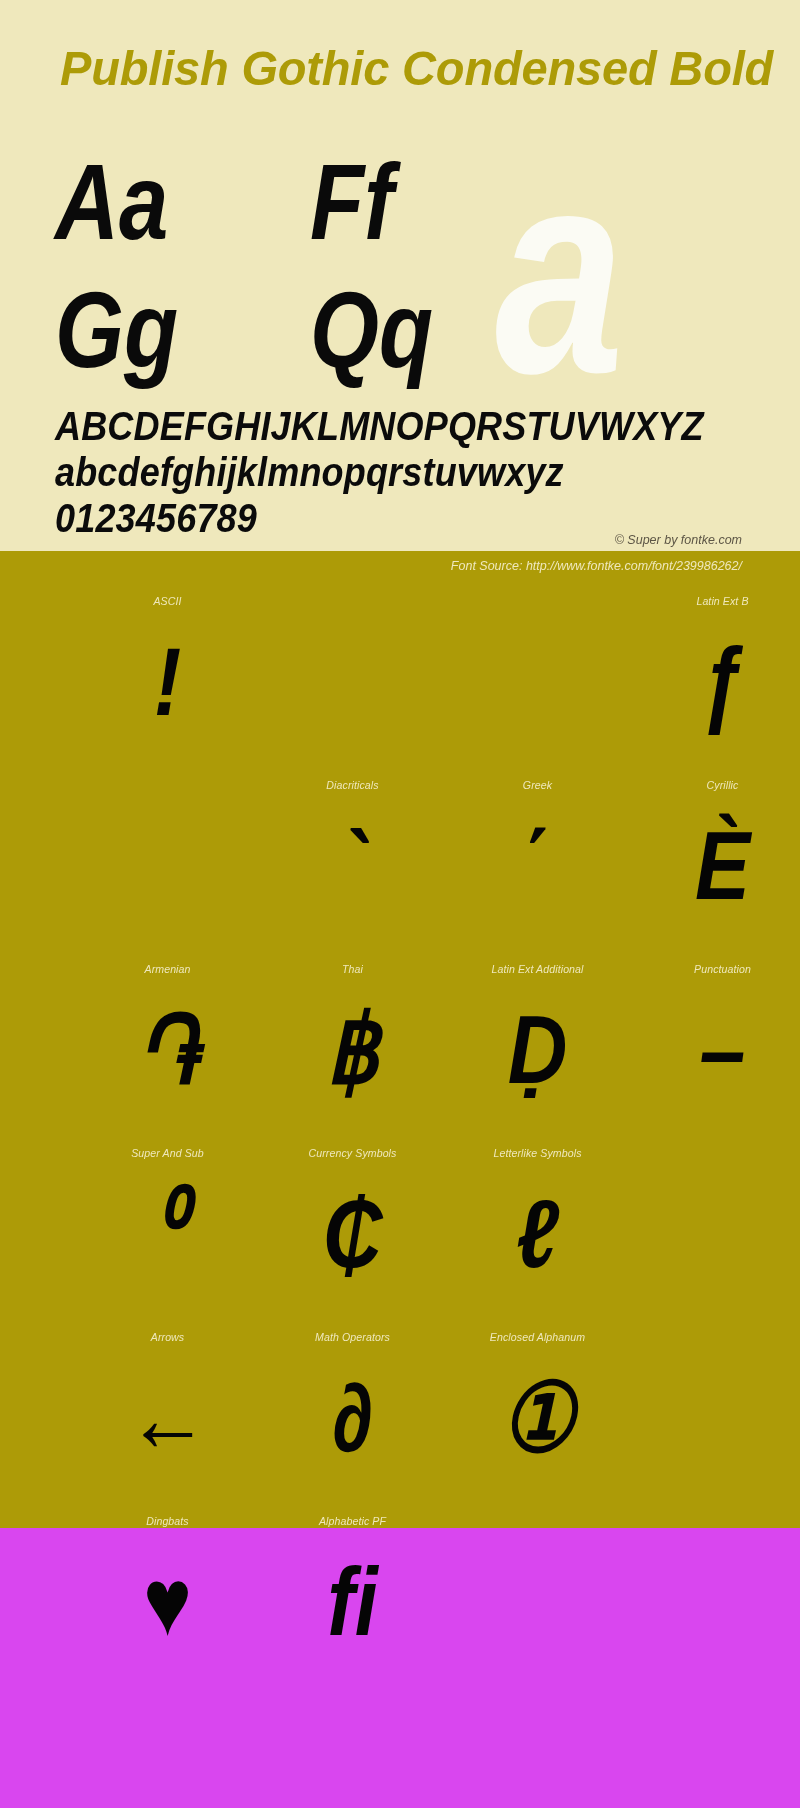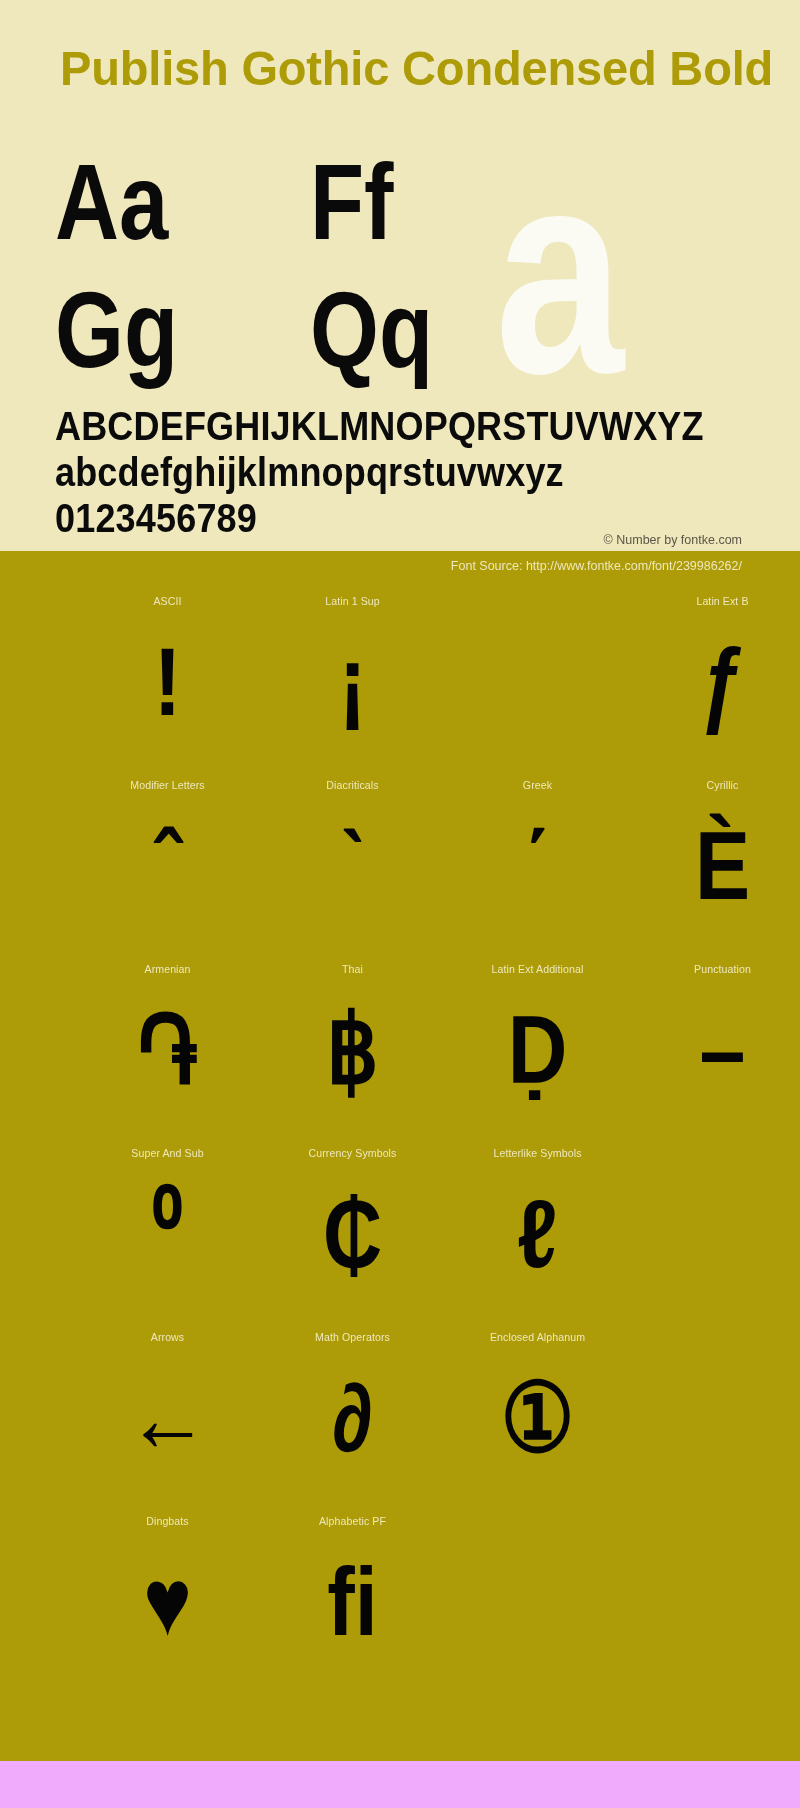--- a/index.html
+++ b/index.html
@@ -9,21 +9,22 @@
   }
   body {
     font-family: "Liberation Sans", sans-serif;
     -webkit-font-smoothing: antialiased;
   }
   #page {
     position: relative;
     width: 800px;
     height: 1808px;
     overflow: hidden;
-    background: #f0abfc;
+    background: #d946ef;
+    font-style: italic;
   }
 
   
   #specimen-panel {
     position: absolute;
     left: 0; top: 0;
     width: 800px;
     height: 634px;
     background: #EFE8BC;
     box-sizing: border-box;
@@ -97,21 +98,21 @@
     color: #5c5545;
     white-space: nowrap;
   }
 
   
   #glyph-panel {
     position: absolute;
     left: 0;
     top: 551px;
     width: 800px;
-    height: 1210px;
+    height: 977px;
     background: #AD9B07;
   }
 
   #font-source {
     position: absolute;
     right: 58px;
     top: 8px;
     font-family: "Liberation Sans", sans-serif;
     font-size: 12.5px;
     color: #EFE8BC;
@@ -189,46 +190,38 @@
       <div class="big-cell bc-aa">Aa</div>
       <div class="big-cell bc-ff">Ff</div>
       <div class="big-cell bc-gg">Gg</div>
       <div class="big-cell bc-qq">Qq</div>
     </div>
 
     <div class="alpha-line" id="alpha-upper">ABCDEFGHIJKLMNOPQRSTUVWXYZ</div>
     <div class="alpha-line" id="alpha-lower">abcdefghijklmnopqrstuvwxyz</div>
     <div class="alpha-line" id="alpha-digits">0123456789</div>
 
-    <div id="design-credit">© Number by fontke.com</div>
+    <div id="design-credit">© Super by fontke.com</div>
   </div>
 
   <div id="glyph-panel">
     <div id="font-source">Font Source: http://www.fontke.com/font/239986262/</div>
 
     <div id="glyph-grid">
         <div class="glyph-row">
           <div class="glyph-cell gc-0">
             <div class="glyph-label">ASCII</div>
             <div class="glyph-char">!</div>
-          </div>
-          <div class="glyph-cell gc-1">
-            <div class="glyph-label">Latin 1 Sup</div>
-            <div class="glyph-char">¡</div>
           </div>
           <div class="glyph-cell gc-3">
             <div class="glyph-label">Latin Ext B</div>
             <div class="glyph-char">ƒ</div>
           </div>
         </div>
         <div class="glyph-row">
-          <div class="glyph-cell gc-0">
-            <div class="glyph-label">Modifier Letters</div>
-            <div class="glyph-char">ˆ</div>
-          </div>
           <div class="glyph-cell gc-1">
             <div class="glyph-label">Diacriticals</div>
             <div class="glyph-char">ˋ</div>
           </div>
           <div class="glyph-cell gc-2">
             <div class="glyph-label">Greek</div>
             <div class="glyph-char">΄</div>
           </div>
           <div class="glyph-cell gc-3">
             <div class="glyph-label">Cyrillic</div>

